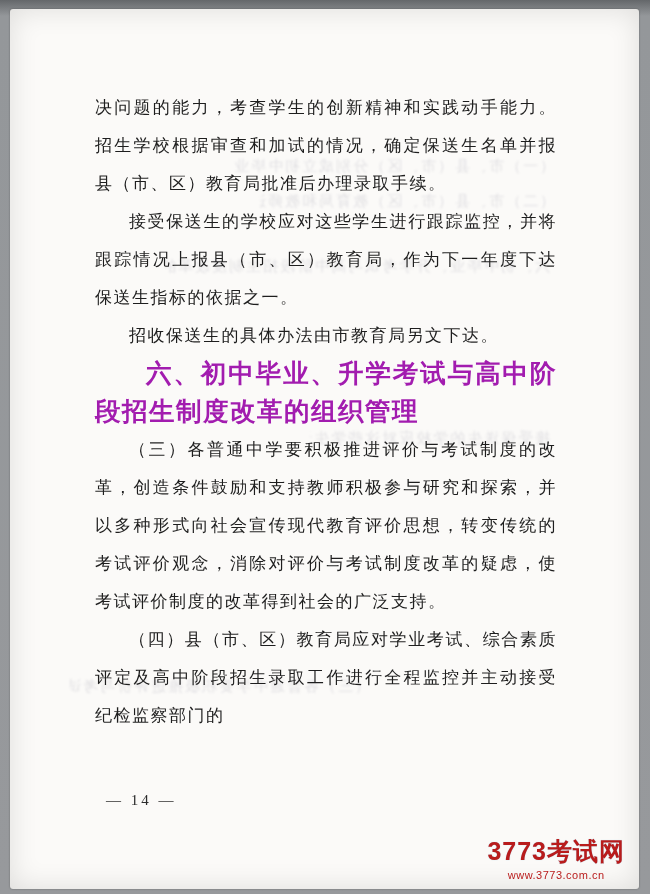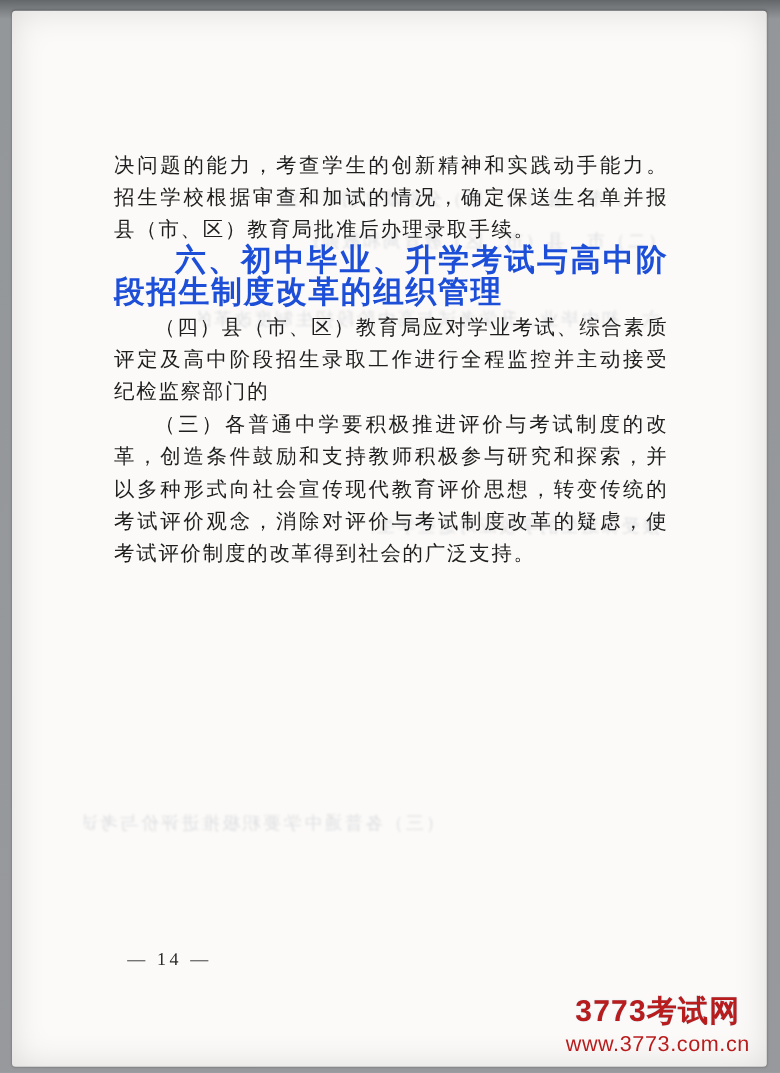--- a/index.html
+++ b/index.html
@@ -32,28 +32,27 @@
     color: rgba(45, 50, 85, 0.13);
     font-size: 15px;
     letter-spacing: 2px;
   }
   .text-block {
     position: absolute;
     top: 0; left: 0; right: 0;
     padding: 80px 82px 0 85px;
     color: #1e1e1e;
     font-size: 17px;
-    line-height: 27px;
+    line-height: 38px;
     letter-spacing: 1.5px;
     text-align: justify;
-    margin-top: 35px;
   }
   .para { margin: 0; text-indent: 2em; font-weight: 400; }
   .para.continuation { text-indent: 0; }
-  .para.heading { font-weight: 700; color: #1d4ed8; font-family: Liberation Mono, monospace; }
+  .para.heading { font-weight: 700; color: #a21caf; }
   .page-number {
     position: absolute;
     left: 96px;
     bottom: 80px;
     font-size: 15px;
     letter-spacing: 3px;
     color: #2b2b2b;
   }
   .watermark {
     position: absolute;
@@ -63,43 +62,45 @@
     color: #b91c1c;
     font-family: "Liberation Sans", "DejaVu Sans", sans-serif;
   }
   .wm-name {
     font-size: 25px;
     font-weight: 700;
     letter-spacing: 1px;
     text-shadow: 0 0 1px rgba(47,167,224,0.4);
   }
   .wm-url {
-    font-size: 18px;
+    font-size: 11px;
     margin-top: 1px;
     letter-spacing: 0.5px;
   }
 </style>
 </head>
 <body>
 
 <div class="sheet">
 
   <div class="bleed" aria-hidden="true">
     <div class="bl" style="top:148px; left:225px; width:320px;">（一）市、县（市、区）分别成立初中毕业、升学考试与高中阶段招生改革领导小组，负责考试、招生相关的组织、管理工作。</div>
     <div class="bl" style="top:183px; left:250px; width:295px;">（二）市、县（市、区）教育局和教师进修学校要加强对中学校长、教师的培训，使广大教育工作者了解初中毕业生学业考试和高中阶段招生制度改革的方向和要求。</div>
     <div class="bl" style="top:248px; left:155px; width:385px;">六、初中毕业、升学考试与高中阶段招生制度改革的组织管理</div>
     <div class="bl" style="top:420px; left:300px; width:240px;">接受保送生的学校应对这些学生进行跟踪监控，并将跟踪情况上报县（市、区）教育局，作为下一年度下达保送生指标的依据之一。</div>
     <div class="bl" style="top:668px; left:60px; width:300px;">（三）各普通中学要积极推进评价与考试制度的改革，创造条件鼓励和支持教师积极参与研究和探索，并以多种形式向社会宣传现代教育评价思想，转变传统的考试评价观念，消除对评价与考试制度改革的疑虑，使考试评价制度的改革得到社会的广泛支持。</div>
   </div>
 
   <div class="text-block">
     <p class="para continuation">决问题的能力，考查学生的创新精神和实践动手能力。招生学校根据审查和加试的情况，确定保送生名单并报县（市、区）教育局批准后办理录取手续。</p>
+    <p class="para">接受保送生的学校应对这些学生进行跟踪监控，并将跟踪情况上报县（市、区）教育局，作为下一年度下达保送生指标的依据之一。</p>
+    <p class="para">招收保送生的具体办法由市教育局另文下达。</p>
     <h2 class="para heading">六、初中毕业、升学考试与高中阶段招生制度改革的组织管理</h2>
+    <p class="para">（三）各普通中学要积极推进评价与考试制度的改革，创造条件鼓励和支持教师积极参与研究和探索，并以多种形式向社会宣传现代教育评价思想，转变传统的考试评价观念，消除对评价与考试制度改革的疑虑，使考试评价制度的改革得到社会的广泛支持。</p>
     <p class="para">（四）县（市、区）教育局应对学业考试、综合素质评定及高中阶段招生录取工作进行全程监控并主动接受纪检监察部门的</p>
-    <p class="para">（三）各普通中学要积极推进评价与考试制度的改革，创造条件鼓励和支持教师积极参与研究和探索，并以多种形式向社会宣传现代教育评价思想，转变传统的考试评价观念，消除对评价与考试制度改革的疑虑，使考试评价制度的改革得到社会的广泛支持。</p>
   </div>
 
   <div class="page-number">— 14 —</div>
 
   <div class="watermark">
     <div class="wm-name">3773考试网</div>
     <div class="wm-url">www.3773.com.cn</div>
   </div>
 
 </div>

